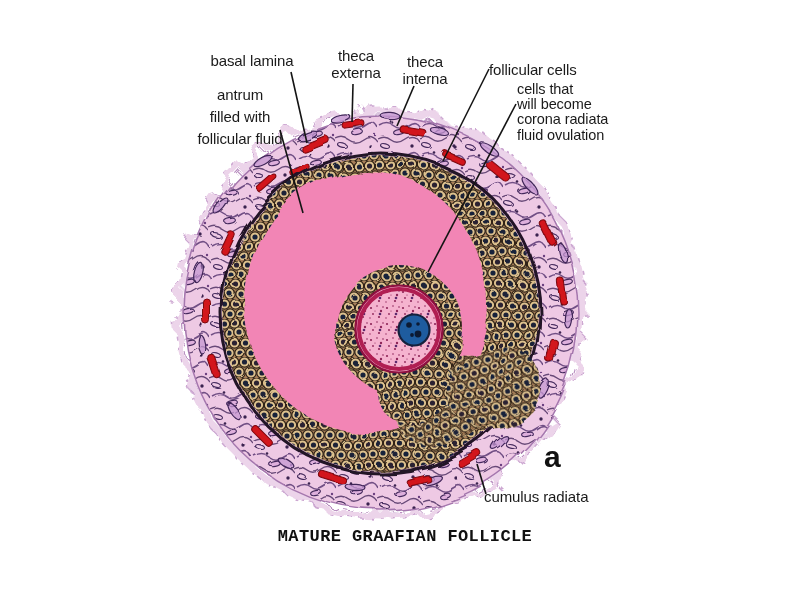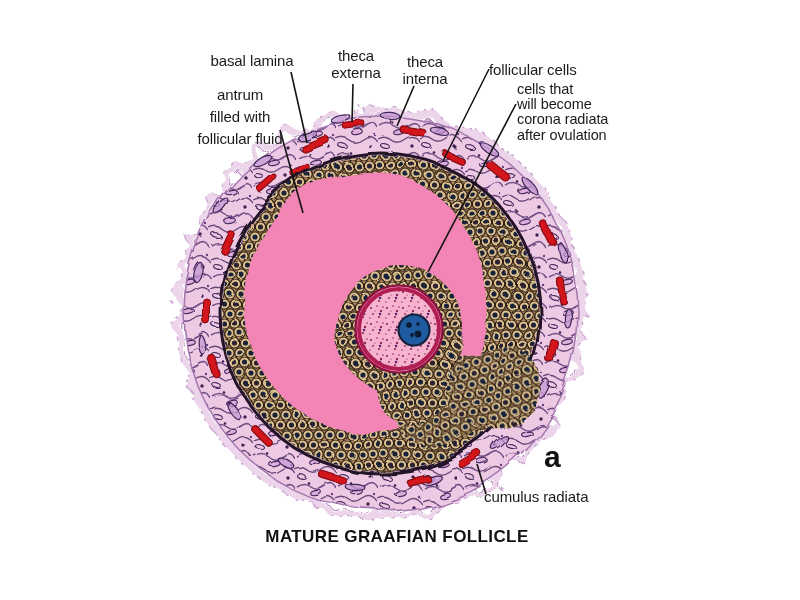--- a/index.html
+++ b/index.html
@@ -11,22 +11,22 @@
   .lbl{
     position:absolute;color:#1a1a1a;font-size:15px;line-height:16.5px;
     white-space:pre-line;letter-spacing:-0.1px;
   }
   .lbl.center{text-align:center;}
   .lbl.tight{font-size:14.5px;line-height:15.2px;}
   .panel-letter{
     position:absolute;left:544px;top:440px;font-size:30px;font-weight:bold;color:#111;
   }
   .fig-title{
-    position:absolute;left:8px;top:527px;width:778px;text-align:center;
-    font-size:17px;font-weight:bold;letter-spacing:.4px;color:#111;
+    position:absolute;left:16px;top:527px;width:778px;text-align:center;
+    font-size:17px;font-weight:bold;letter-spacing:.4px;color:#111;font-family:Liberation Mono, monospace;
   }
 </style>
 </head>
 <body>
 
 <div class="stage">
 
   <svg width="800" height="600" viewBox="0 0 800 600">
     <defs>
       <filter id="fWispy" x="-15%" y="-15%" width="130%" height="130%">
@@ -179,20 +179,20 @@
 externa</div>
 
   <div class="lbl center" style="left:385px;top:54px;width:80px;">theca
 interna</div>
 
   <div class="lbl" style="left:489px;top:62px;white-space:nowrap;">follicular cells</div>
 
   <div class="lbl tight" style="left:517px;top:82px;width:130px;">cells that
 will become
 corona radiata
-after ovulation</div>
+fluid ovulation</div>
 
   <div class="lbl" style="left:484px;top:489px;white-space:nowrap;">cumulus radiata</div>
 
   <div class="panel-letter">a</div>
 
   <div class="fig-title">MATURE GRAAFIAN FOLLICLE</div>
 </div>
 
 </body></html>

